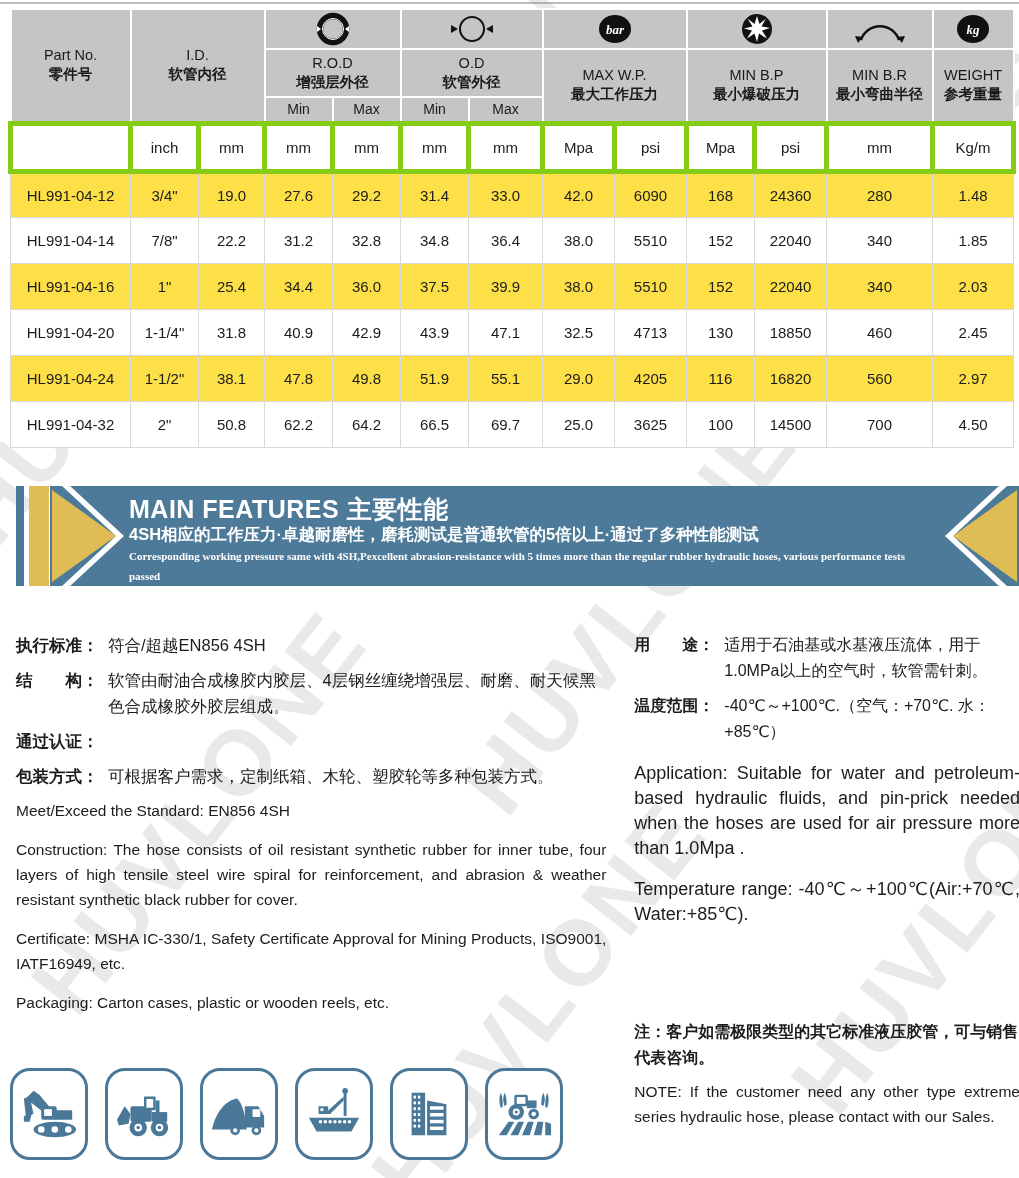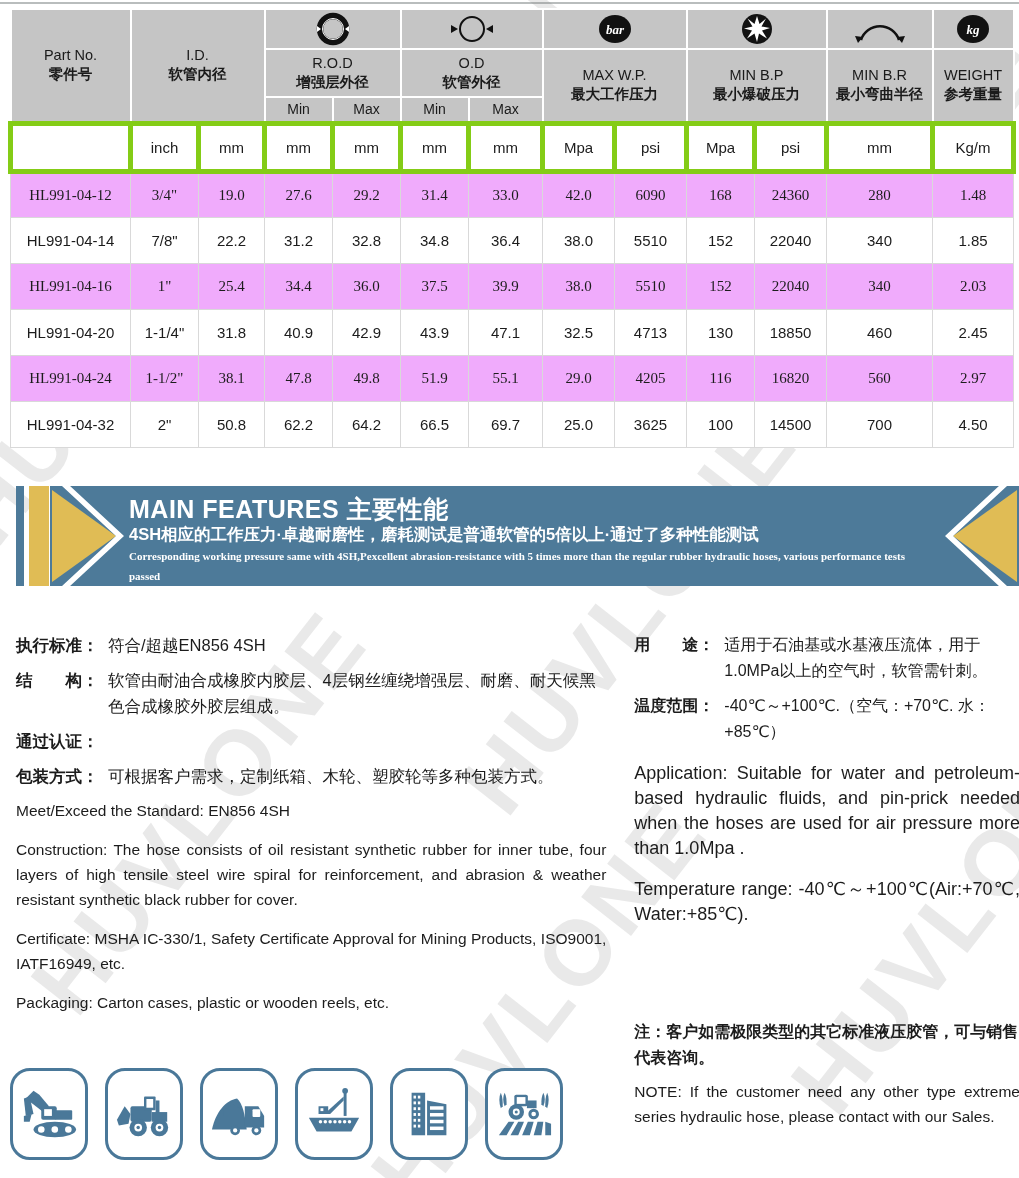--- a/index.html
+++ b/index.html
@@ -25,21 +25,21 @@
   }
   table.spec th, table.spec td { text-align:center; vertical-align:middle; font-weight:normal; }
   thead th { background:#c5c5c5; border:2px solid #ffffff; color:#1a1a1a; }
   thead .icon-cell { height:40px; border-bottom:2px solid #ffffff; }
   thead .lbl { font-size:14.5px; line-height:19px; font-weight:bold; }
   thead .lbl .zh { font-weight:bold; }
   thead .minmax { font-size:14px; font-weight:bold; height:26px; }
   thead .tall { height:114px; }
   tbody td { font-size:15px; border:1px solid #d9d9d9; height:46px; background:#ffffff; }
   tbody tr.units td { height:48px; border:5px solid #84cc16; }
-  tbody tr.row-odd td { background:#f0abfc;font-family:Liberation Serif, serif; }
+  tbody tr.row-odd td { background:#fde047; }
   tbody tr.row-even td { background:#ffffff; }
   table.spec { border:1px solid #d9d9d9; }
 
   .hdr-svg { display:block; margin:0 auto; }
 
   
   .banner { position:absolute; top:486px; left:16px; width:1019px; height:100px; z-index:10; }
   .banner .blue-main { position:absolute; left:34px; right:16px; top:0; bottom:0; background:#4d7a99; }
   .banner .edge-bar-left  { position:absolute; left:0; top:0; bottom:0; width:8px;  background:#4d7a99; }
   .banner .gold-strip-left{ position:absolute; left:13px; top:0; bottom:0; width:20px; background:#e0bc55; }

